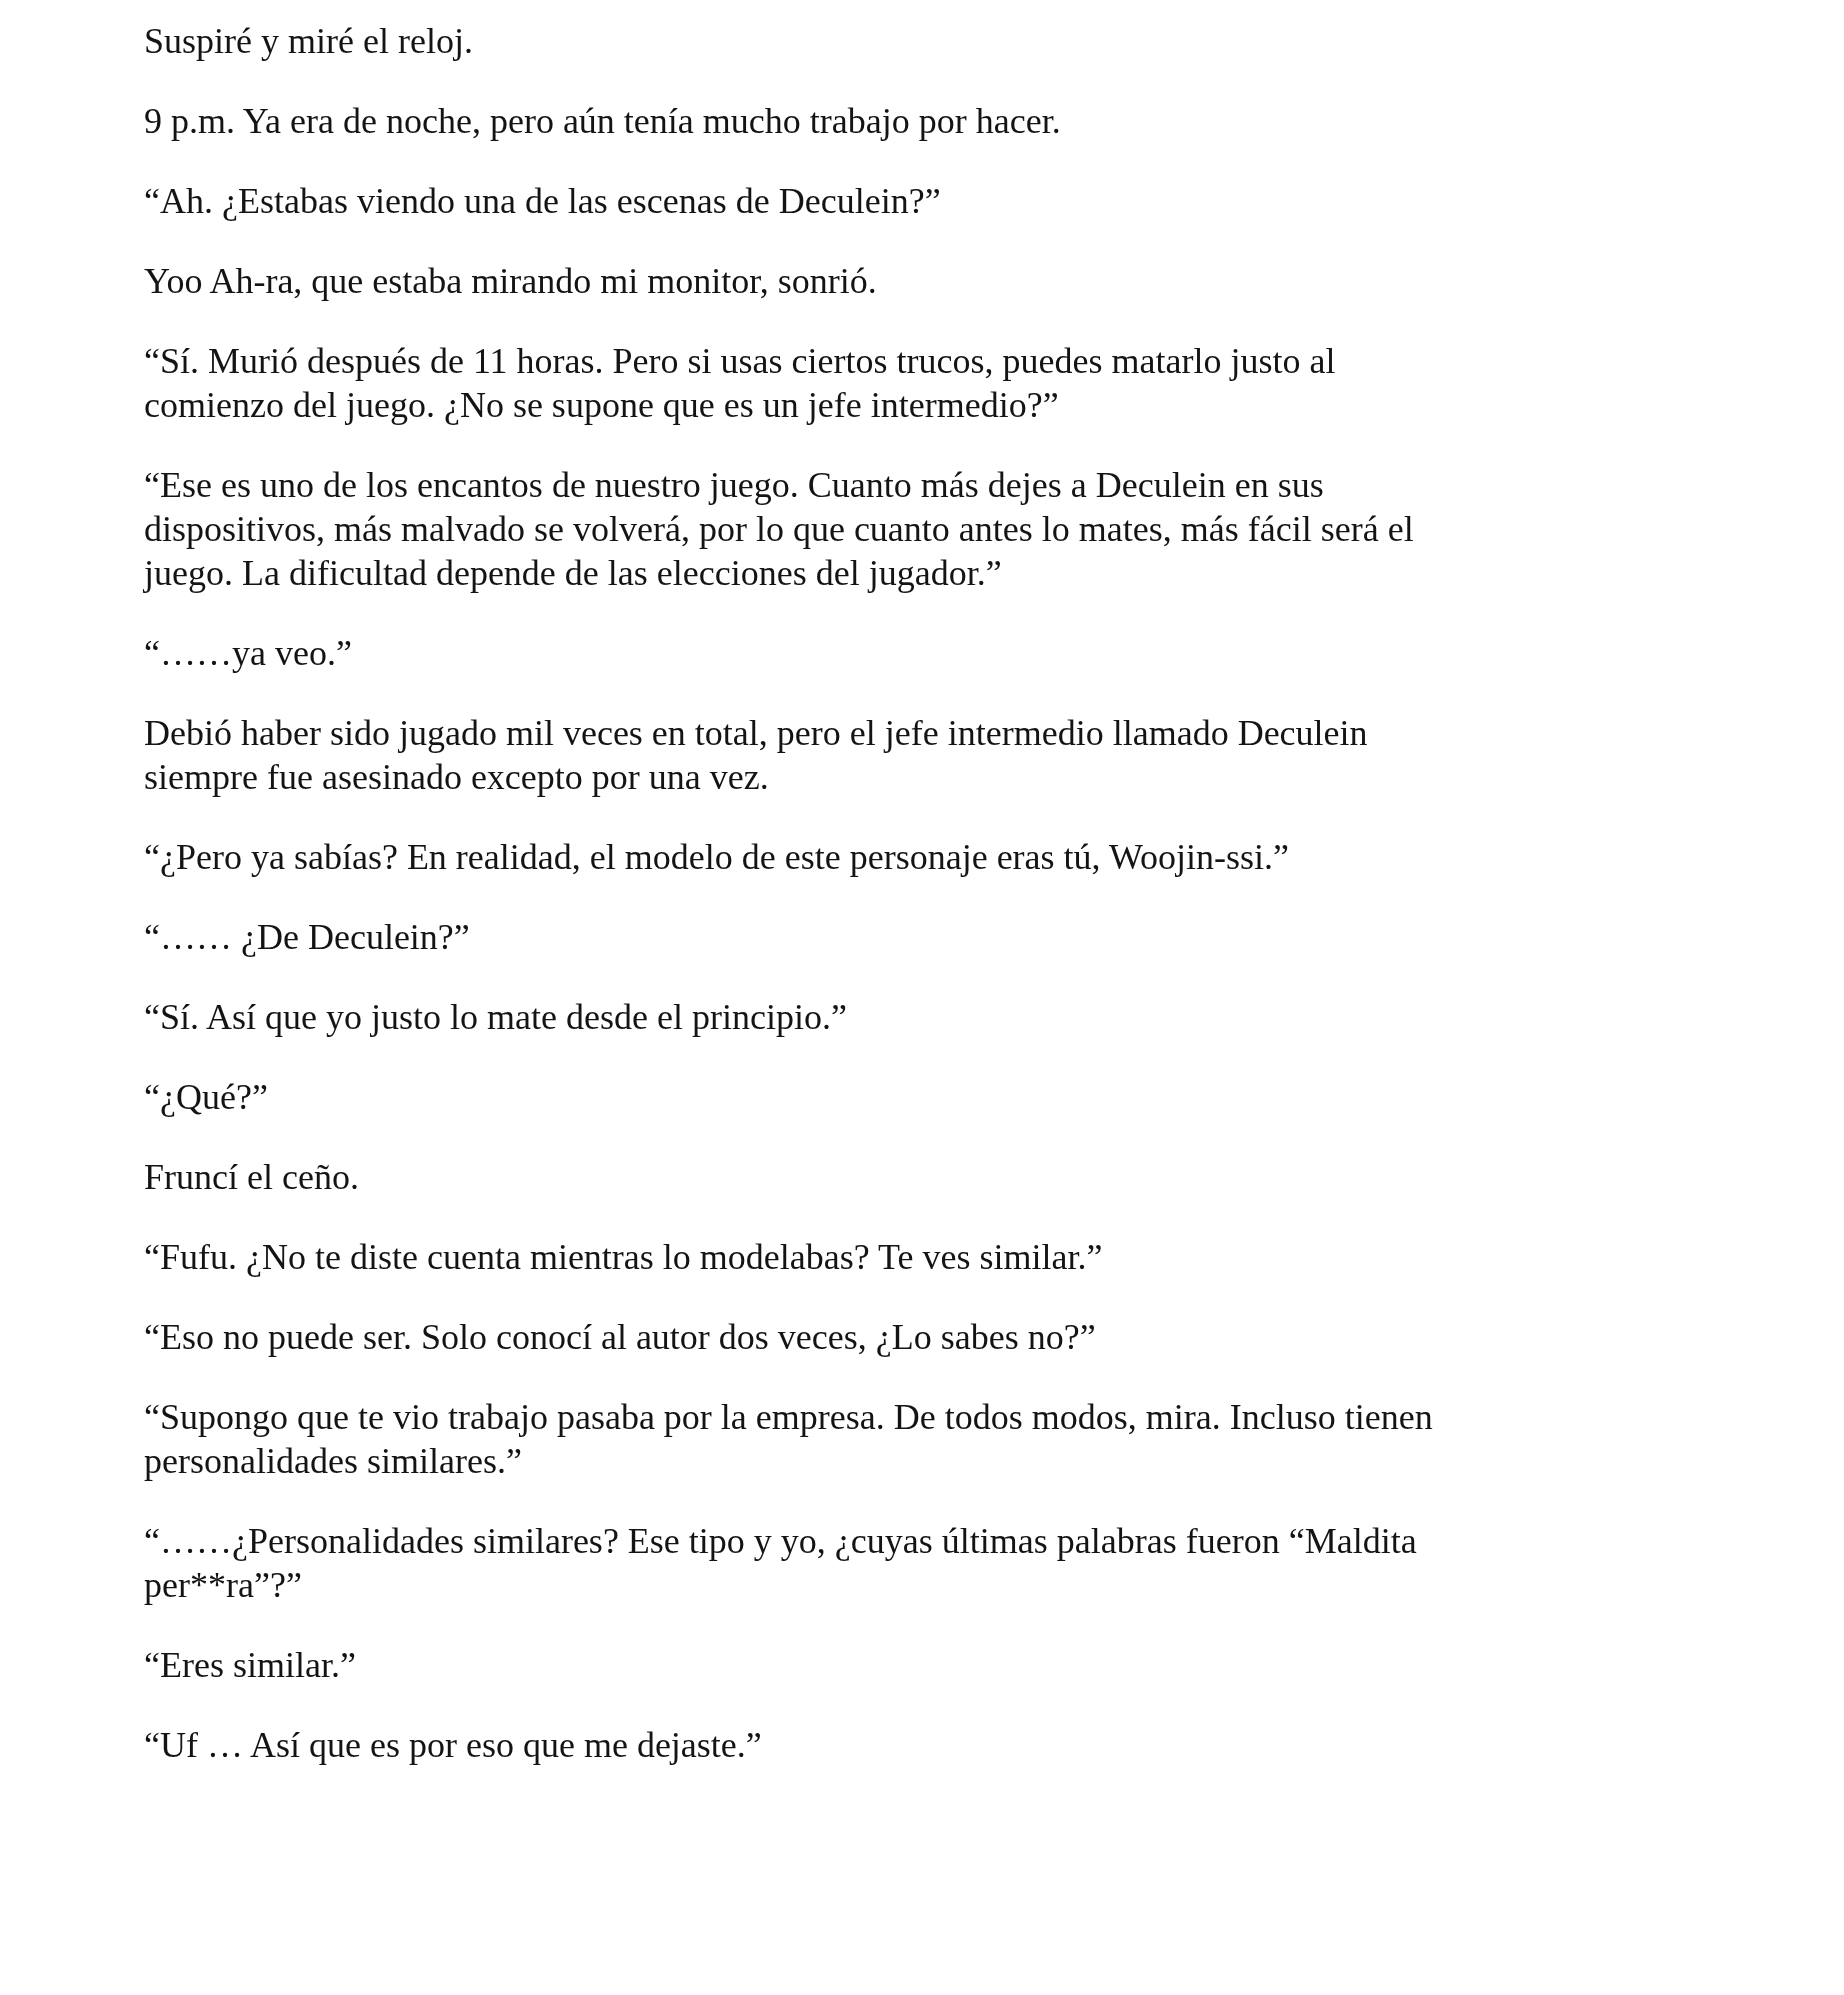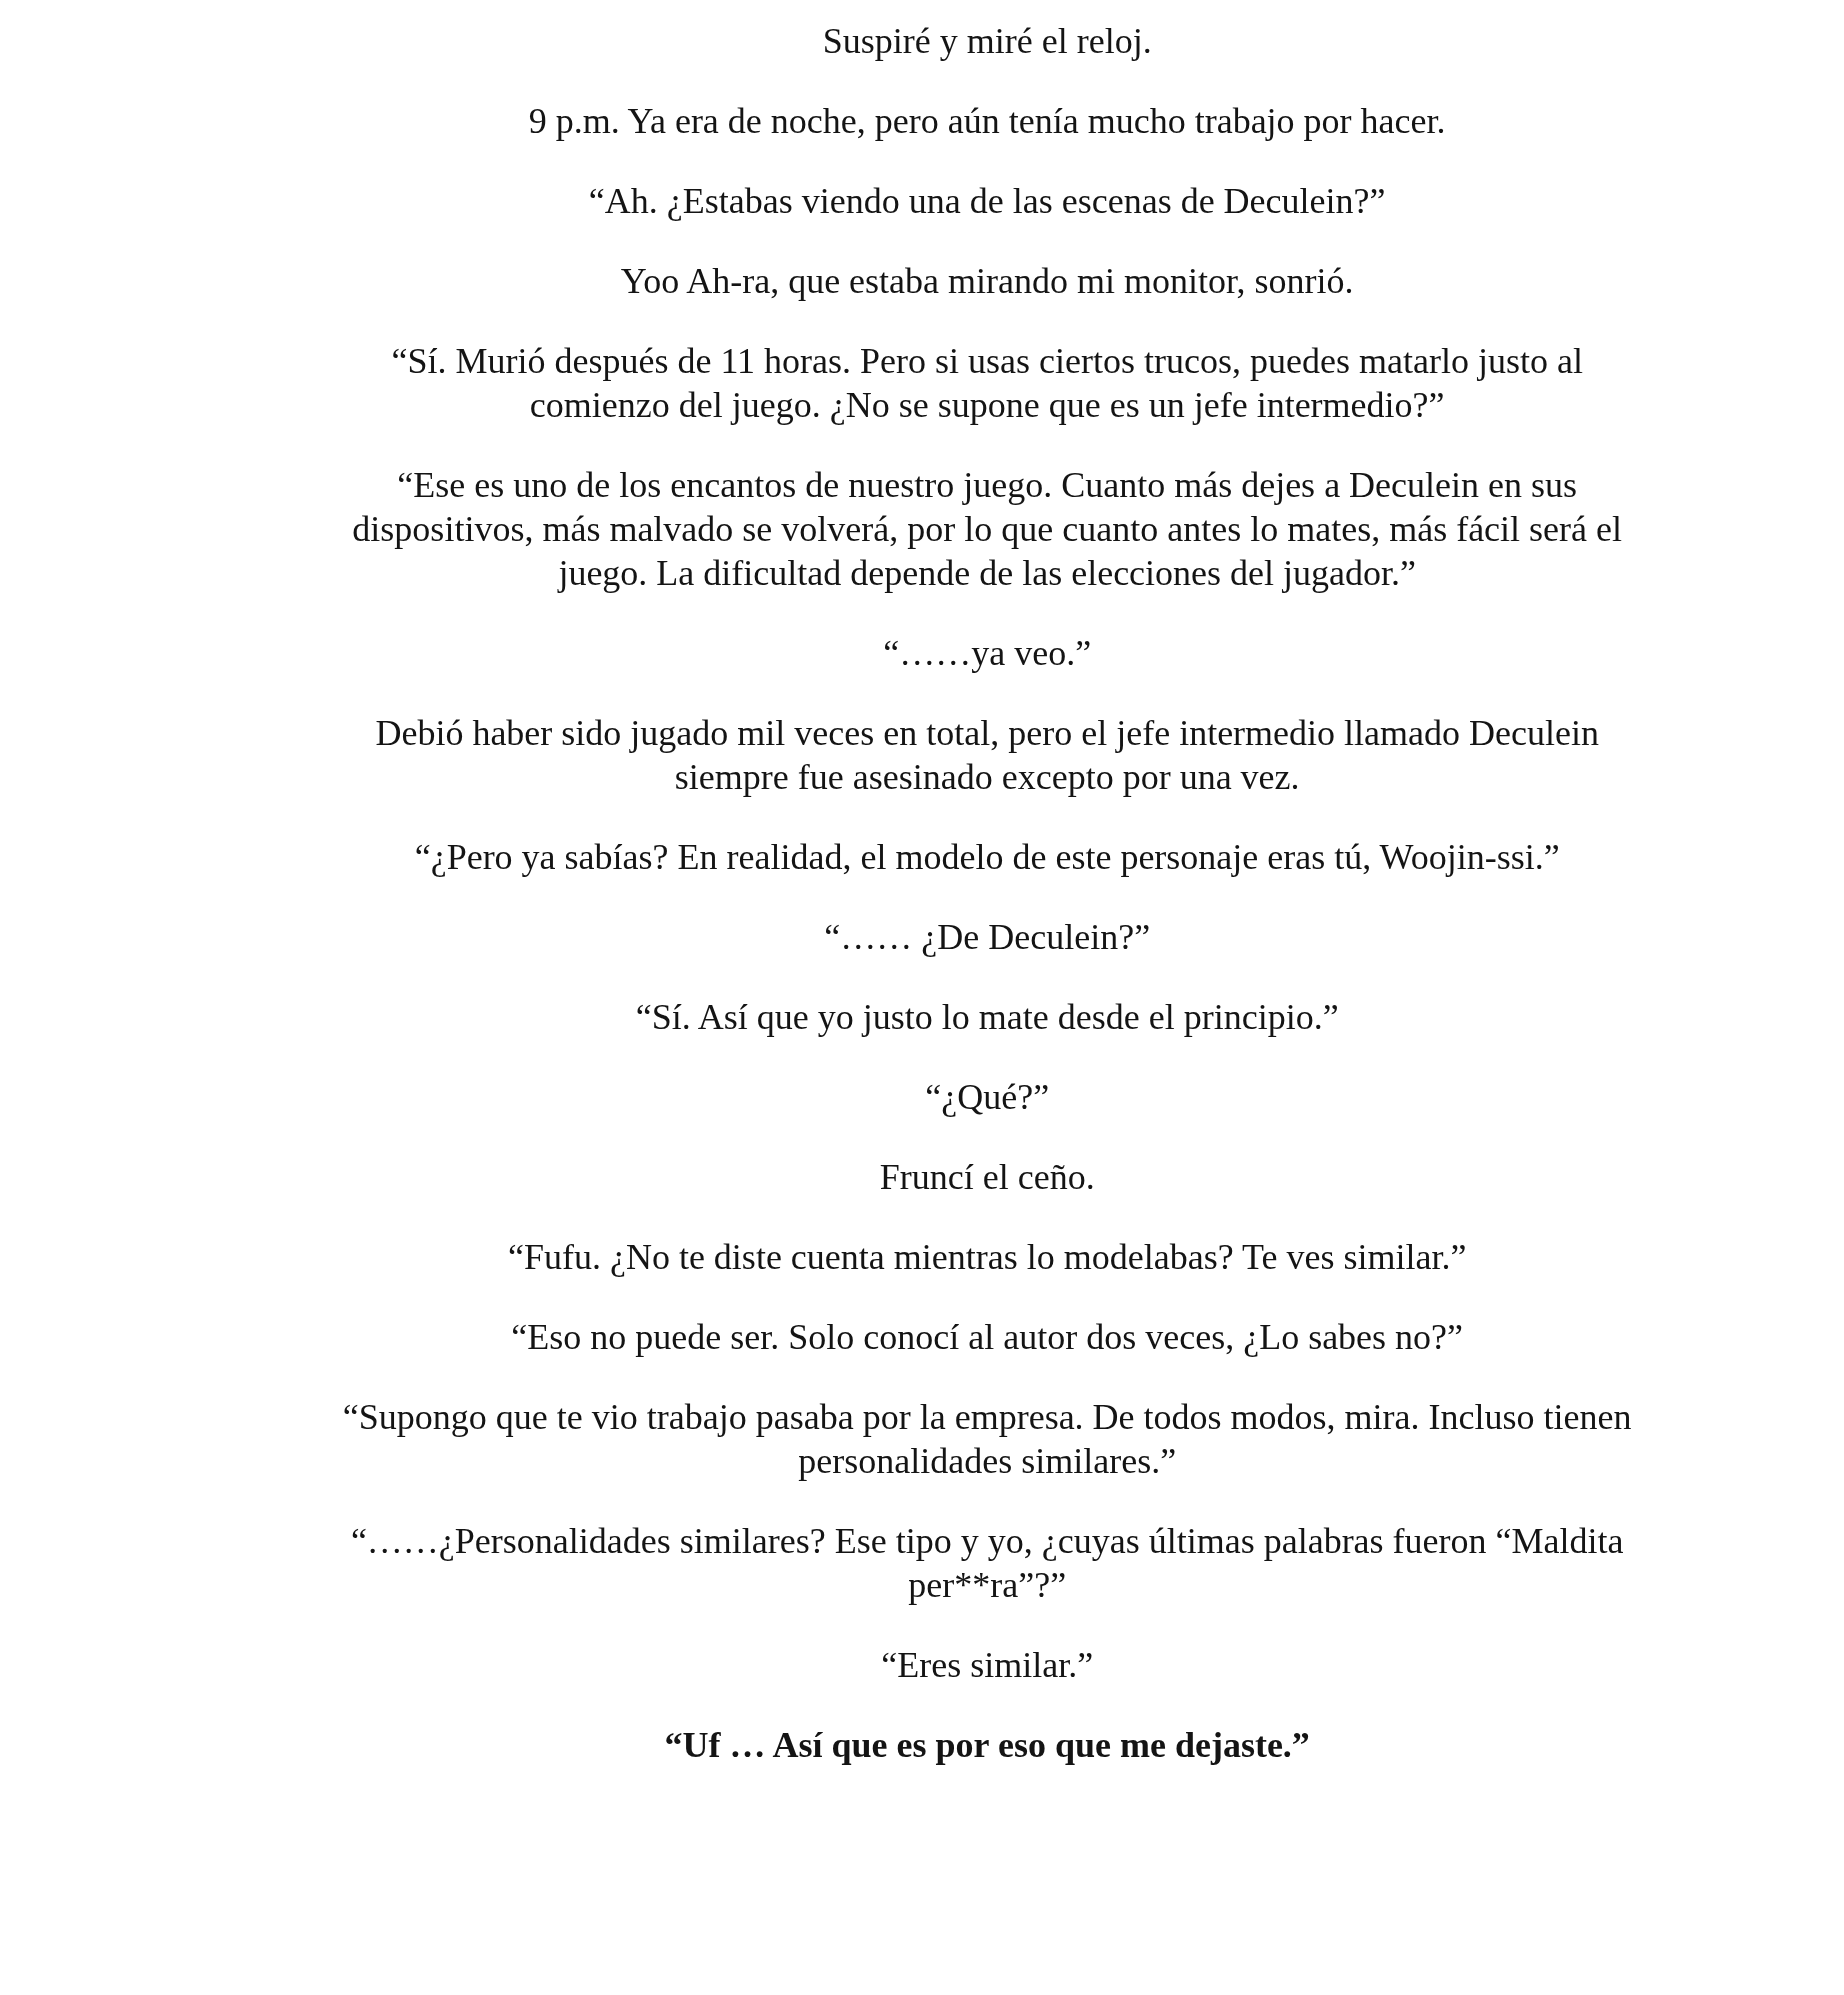--- a/index.html
+++ b/index.html
@@ -7,36 +7,34 @@
     padding: 0;
     background: #ffffff;
   }
   .page {
     width: 1844px;
     height: 1995px;
     background: #ffffff;
     box-sizing: border-box;
     padding: 18.6px 13.6px 25.4px 144px;
     overflow: hidden;
-    text-align: center;
   }
   .content {
     font-family: "Liberation Serif", "DejaVu Serif", serif;
     font-size: 36px;
     line-height: 44px;
     color: #141414;
     letter-spacing: 0px;
   }
   .content p {
     margin: 0 0 36px 0;
     white-space: pre-line; 
   }
   .content p:last-child {
     margin-bottom: 0;
-    font-weight: bold;
   }
 </style>
 </head>
 <body>
 
 <div class="page">
   <div class="content">
     <p>Suspiré y miré el reloj.</p>
     <p>9 p.m. Ya era de noche, pero aún tenía mucho trabajo por hacer.</p>
     <p>“Ah. ¿Estabas viendo una de las escenas de Deculein?”</p>

